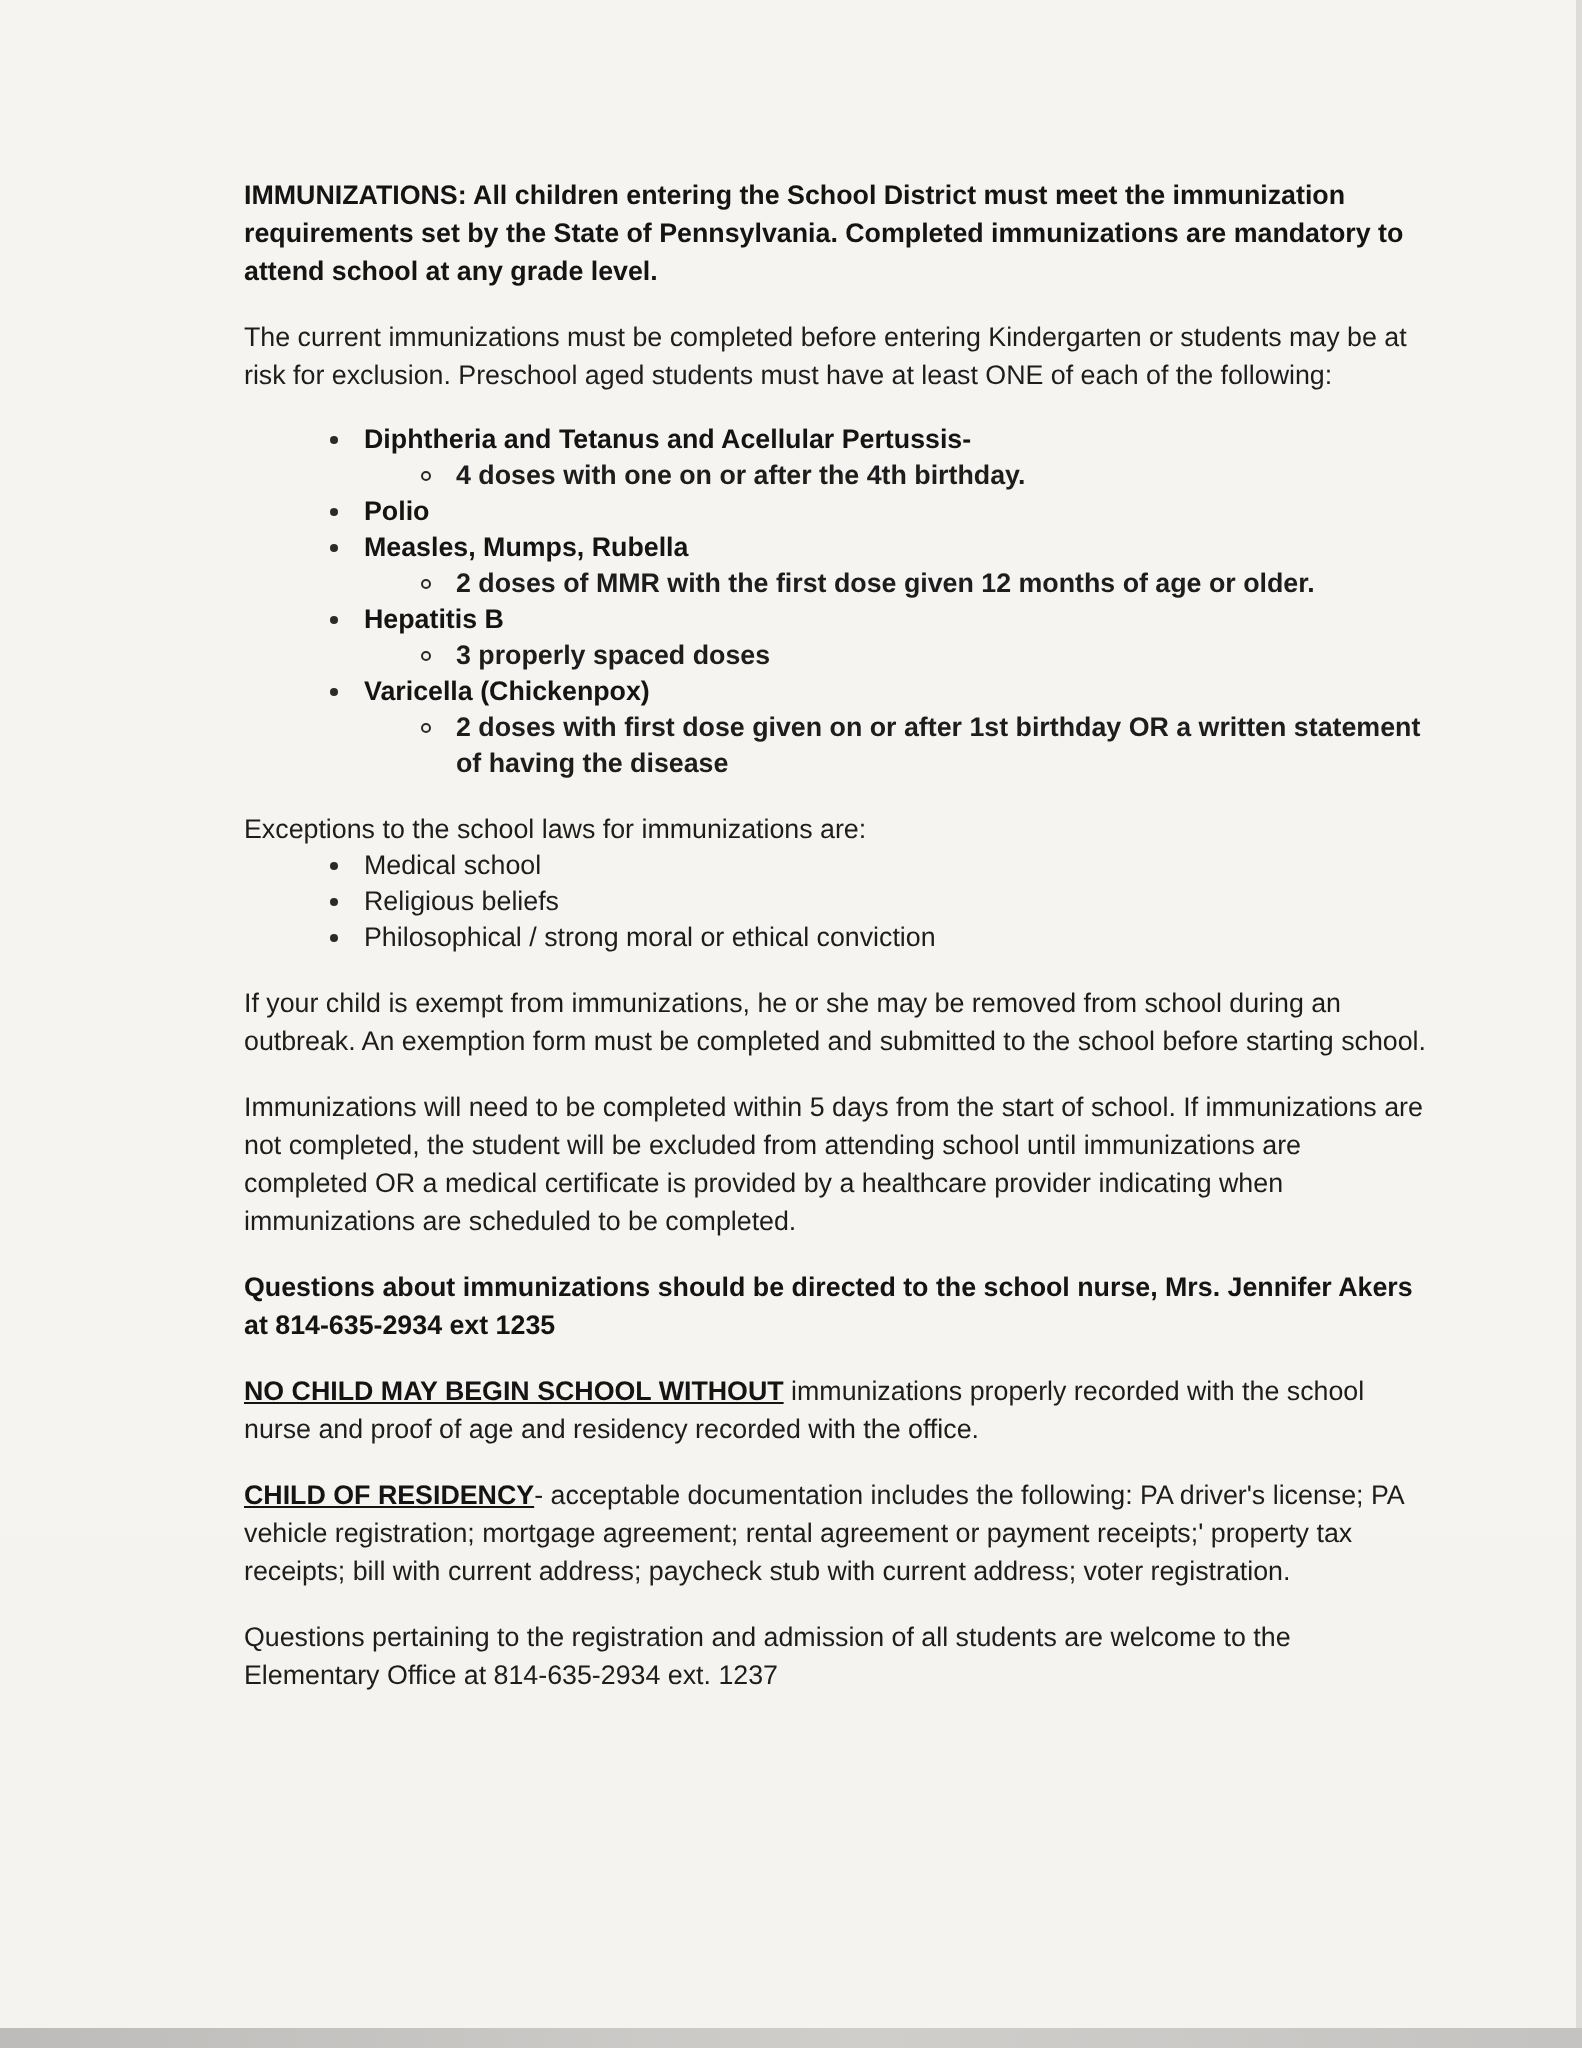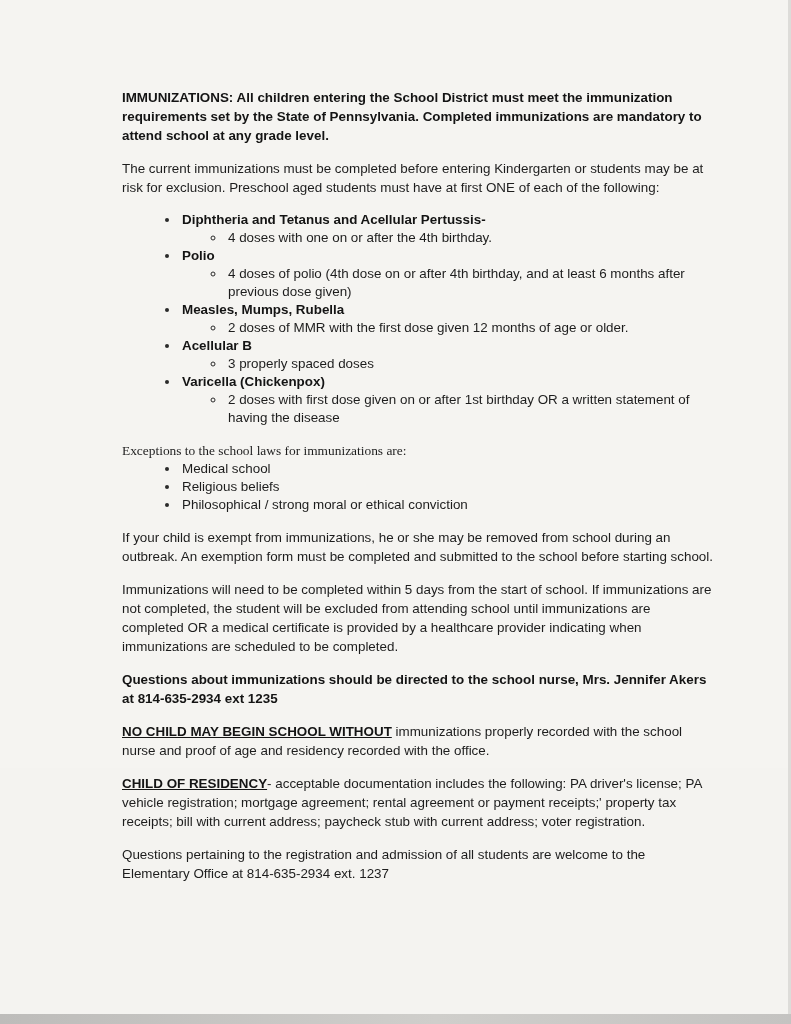--- a/index.html
+++ b/index.html
@@ -14,35 +14,36 @@
   .page {
     position: absolute;
     top: 0; left: 0;
     width: 791px; height: 768px;
     background: #f5f4f1;
     padding: 88px 76px 40px 122px;
     font-size: 13.4px;
     line-height: 19px;
   }
   p { margin: 0 0 14px 0; }
-  p.nogap { margin-bottom: 0; font-family: Liberation Serif, serif; }
+  p.nogap { margin-bottom: 0; }
   .b { font-weight: bold; color: #141414; }
   .u { text-decoration: underline; }
   ul.l1 {
     list-style: disc;
     margin: 0 0 14px 0;
     padding-left: 44px;
     line-height: 18px;
   }
   ul.l1 > li { padding-left: 2px; margin-left: 14px; }
   ul.l2 {
     list-style: circle;
     margin: 0;
     padding-left: 44px;
     line-height: 18px;
+    font-weight: bold;
   }
   ul.l2 > li { padding-left: 2px; }
   li::marker { color: #2a2a2a; }
   .scan-edge {
     position: absolute;
     left: 0; bottom: 0;
     width: 791px; height: 10px;
     background: linear-gradient(to right, #bdbcba, #cfcecb 55%, #c4c3c1);
   }
   .scan-edge-right {
@@ -52,43 +53,40 @@
     background: #dddcd9;
   }
 </style>
 </head>
 <body>
 
 <div class="page">
 
   <p class="b">IMMUNIZATIONS: All children entering the School District  must meet the immunization requirements set by the State of Pennsylvania. Completed immunizations are mandatory to attend school at any grade level.</p>
 
-  <p>The current immunizations must be completed before entering Kindergarten or students may be at risk for exclusion. Preschool aged students must have at first ONE of each of the following:</p>
+  <p>The current immunizations must be completed before entering Kindergarten or students may be at risk for exclusion. Preschool aged students must have at least ONE of each of the following:</p>
 
   <ul class="l1">
     <li>
       <span class="b">Diphtheria and Tetanus and Acellular Pertussis-</span>
       <ul class="l2">
         <li>4 doses with one on or after the 4th birthday.</li>
       </ul>
     </li>
     <li>
       <span class="b">Polio</span>
-      <ul class="l2">
-        <li>4 doses of polio (4th dose on or after 4th birthday, and at least 6 months after previous dose given)</li>
-      </ul>
     </li>
     <li>
       <span class="b">Measles, Mumps, Rubella</span>
       <ul class="l2">
         <li>2 doses of MMR with the first dose given 12 months of age or older.</li>
       </ul>
     </li>
     <li>
-      <span class="b">Acellular B</span>
+      <span class="b">Hepatitis B</span>
       <ul class="l2">
         <li>3 properly spaced doses</li>
       </ul>
     </li>
     <li>
       <span class="b">Varicella (Chickenpox)</span>
       <ul class="l2">
         <li>2 doses with first dose given on or after 1st birthday OR a written statement of having the disease</li>
       </ul>
     </li>

